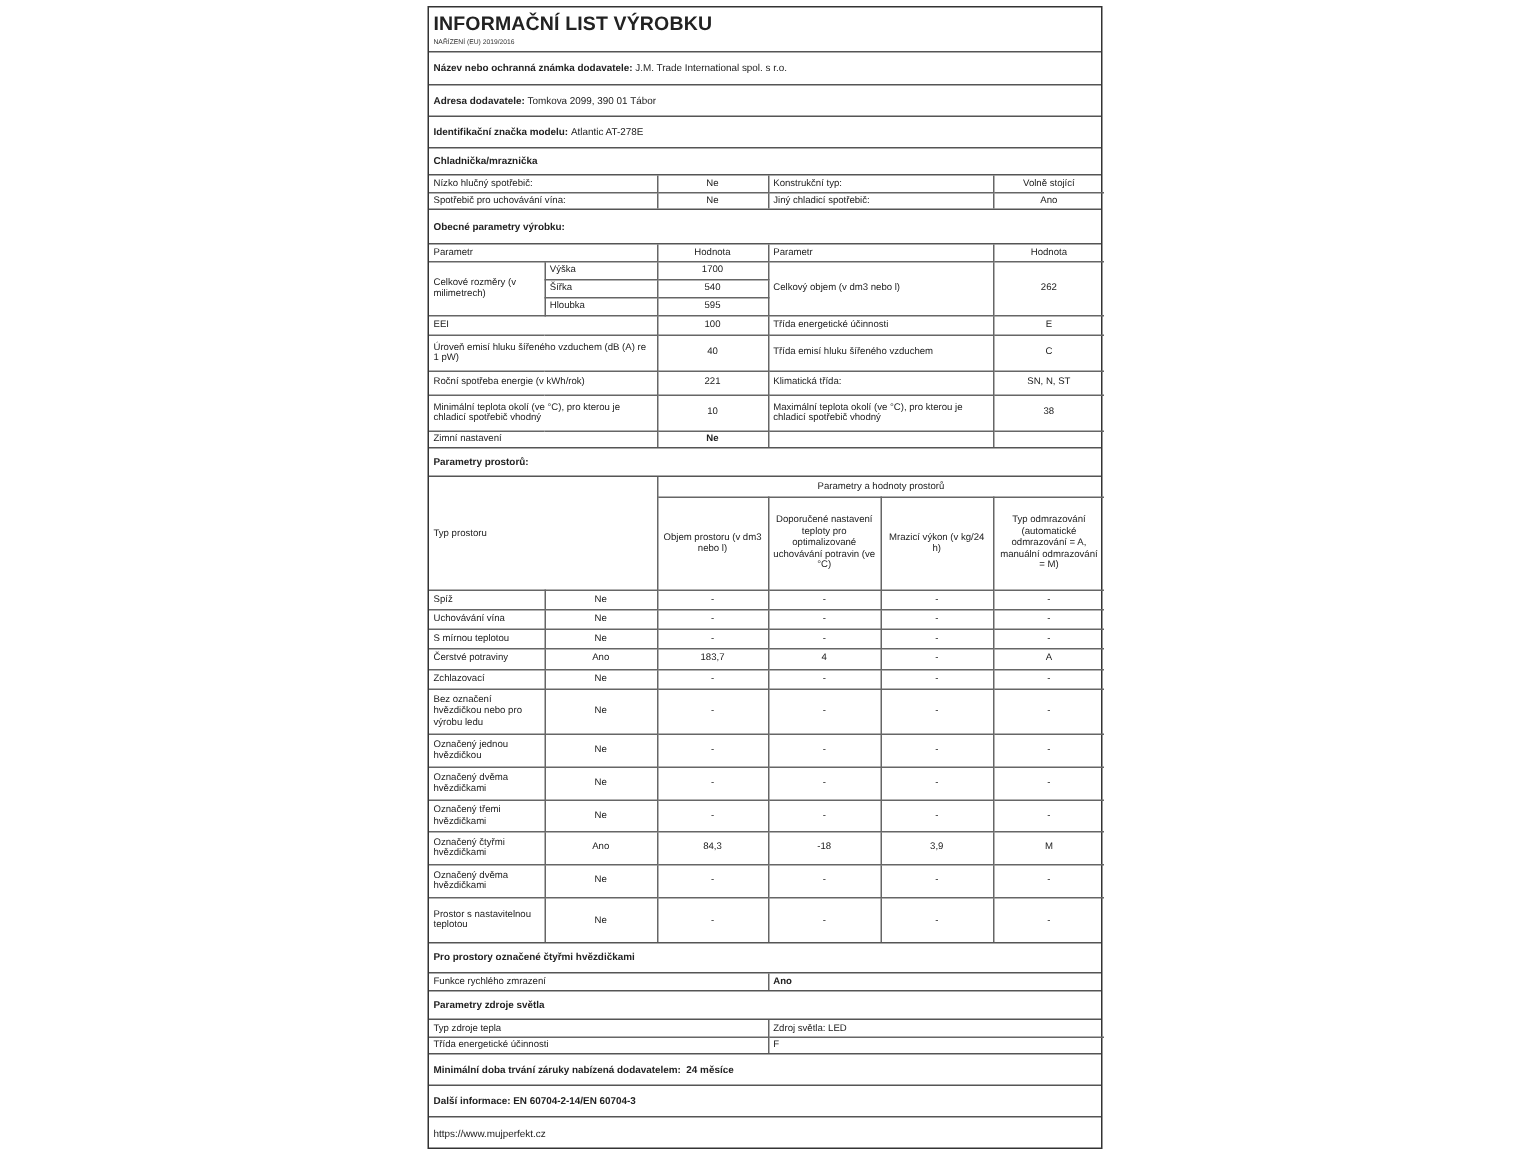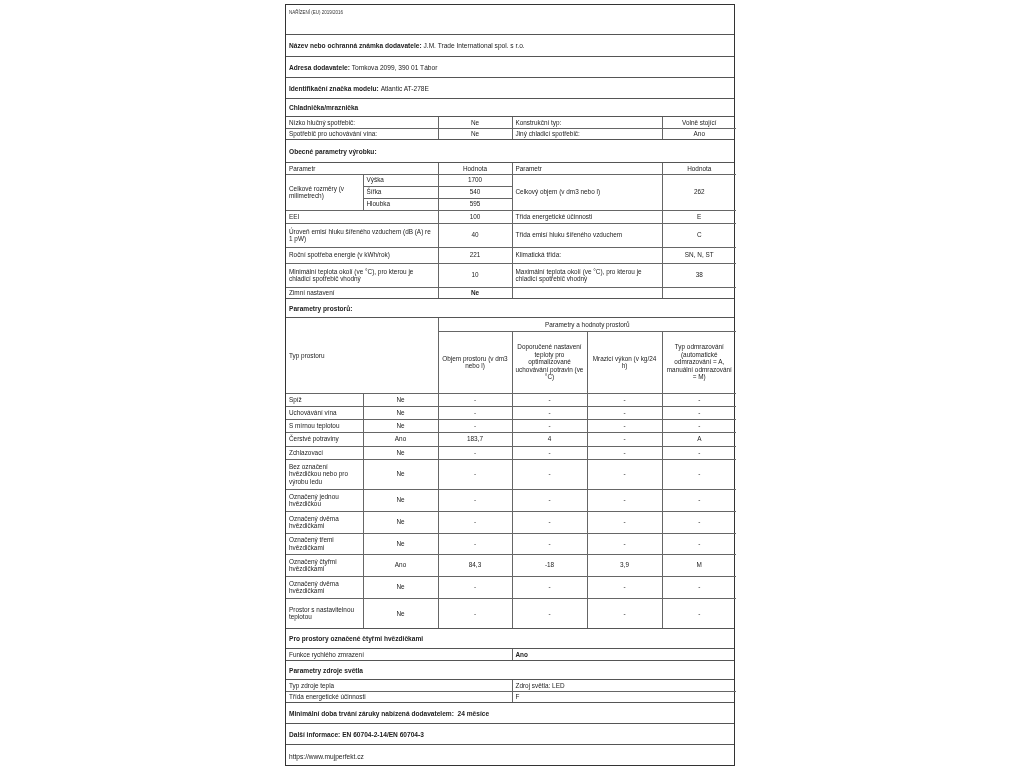--- a/index.html
+++ b/index.html
@@ -21,20 +21,21 @@
   .tbl-wrap table td:last-child { border-right:none; }
   .tbl-wrap table tr:first-child td { border-top:none; }
   .tbl-wrap table tr:last-child td { border-bottom:none; }
 </style>
 </head>
 <body>
 
 <div class="sheet">
 
   <div class="title-block">
+    <div class="title">INFORMAČNÍ LIST VÝROBKU</div>
     <div class="subtitle">NAŘÍZENÍ (EU) 2019/2016</div>
   </div>
 
   <div class="row" style="height:22px;">
     <span class="bold">Název nebo ochranná známka dodavatele:</span>&nbsp;
     <span>J.M. Trade International spol. s r.o.</span>
   </div>
   <div class="row" style="height:21px;">
     <span class="bold">Adresa dodavatele:</span>&nbsp;
     <span>Tomkova 2099, 390 01 Tábor</span>

